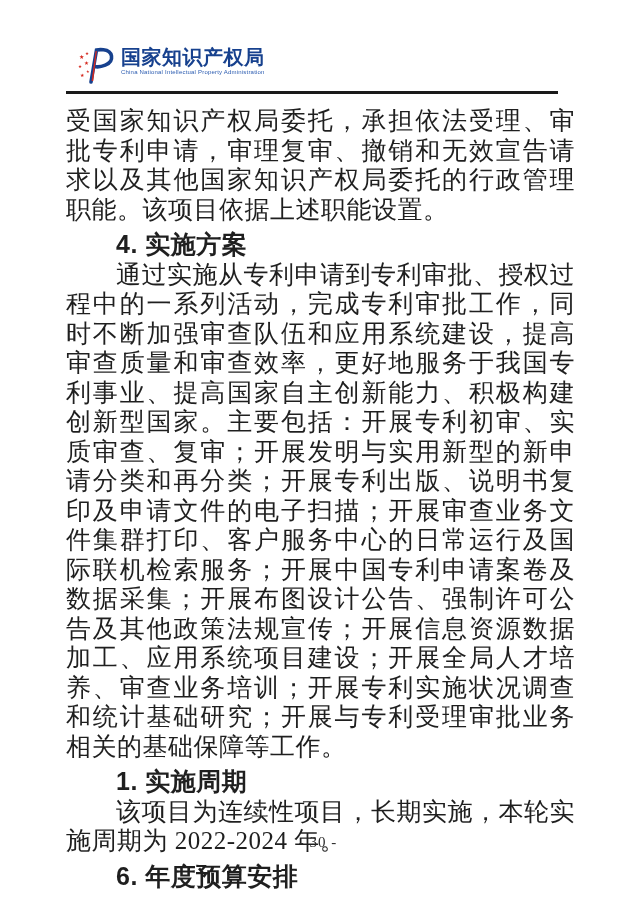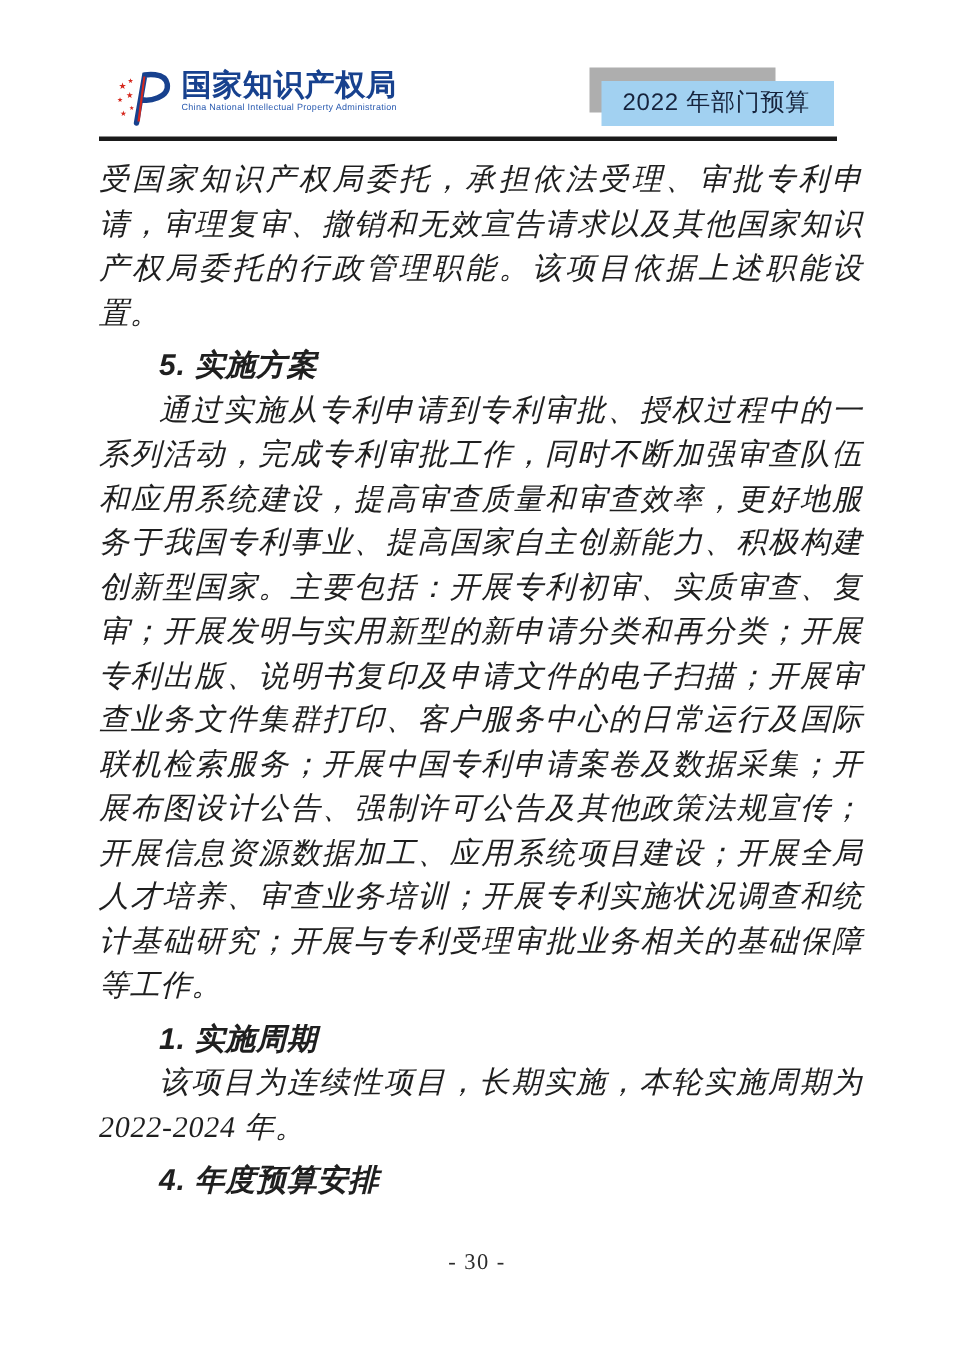--- a/index.html
+++ b/index.html
@@ -61,27 +61,26 @@
     color:#16233c;
     letter-spacing:0.5px;
     white-space:nowrap;
   }
 
   
   .doc-body{
     position:absolute;
     left:66px;top:106px;
     width:509px;
-    font-size:20px;
+    font-size:25px;
     line-height:29.5px;
     color:#1f1f1f;
     letter-spacing:0.5px;
     text-align:justify;
     text-justify:inter-ideograph;
-    font-style:italic;
   }
   .doc-body p{margin:0;}
   .para{text-indent:2em;}
   .para-noindent{text-indent:0;}
   .sec-heading{
     text-indent:2em;
     font-weight:bold;
     font-family:"Liberation Sans","DejaVu Sans",sans-serif;
     margin-top:6px !important;
   }
@@ -115,32 +114,28 @@
         <text x="6" y="19" font-size="5.5" fill="#d5281e">★</text>
         <text x="2" y="31" font-size="5" fill="#d5281e">★</text>
         <text x="8" y="27" font-size="4" fill="#d5281e">★</text>
       </svg>
       <div class="logo-text">
         <span class="org-cn">国家知识产权局</span>
         <span class="org-en">China National Intellectual Property Administration</span>
       </div>
     </div>
 
-    <div class="badge">
-      <div class="badge-shadow"></div>
-      <div class="badge-face">2022 年部门预算</div>
-    </div>
   </div>
 
   <main class="doc-body">
     <p class="para-noindent">受国家知识产权局委托，承担依法受理、审批专利申请，审理复审、撤销和无效宣告请求以及其他国家知识产权局委托的行政管理职能。该项目依据上述职能设置。</p>
-    <p class="sec-heading">5. 实施方案</p>
+    <p class="sec-heading">4. 实施方案</p>
     <p class="para">通过实施从专利申请到专利审批、授权过程中的一系列活动，完成专利审批工作，同时不断加强审查队伍和应用系统建设，提高审查质量和审查效率，更好地服务于我国专利事业、提高国家自主创新能力、积极构建创新型国家。主要包括：开展专利初审、实质审查、复审；开展发明与实用新型的新申请分类和再分类；开展专利出版、说明书复印及申请文件的电子扫描；开展审查业务文件集群打印、客户服务中心的日常运行及国际联机检索服务；开展中国专利申请案卷及数据采集；开展布图设计公告、强制许可公告及其他政策法规宣传；开展信息资源数据加工、应用系统项目建设；开展全局人才培养、审查业务培训；开展专利实施状况调查和统计基础研究；开展与专利受理审批业务相关的基础保障等工作。</p>
     <p class="sec-heading">1. 实施周期</p>
     <p class="para">该项目为连续性项目，长期实施，本轮实施周期为 2022-2024 年。</p>
-    <p class="sec-heading">4. 年度预算安排</p>
+    <p class="sec-heading">6. 年度预算安排</p>
   </main>
 
   <div class="footer">
     <span>- 30 -</span>
   </div>
 
 </div>
 
 </body></html>

